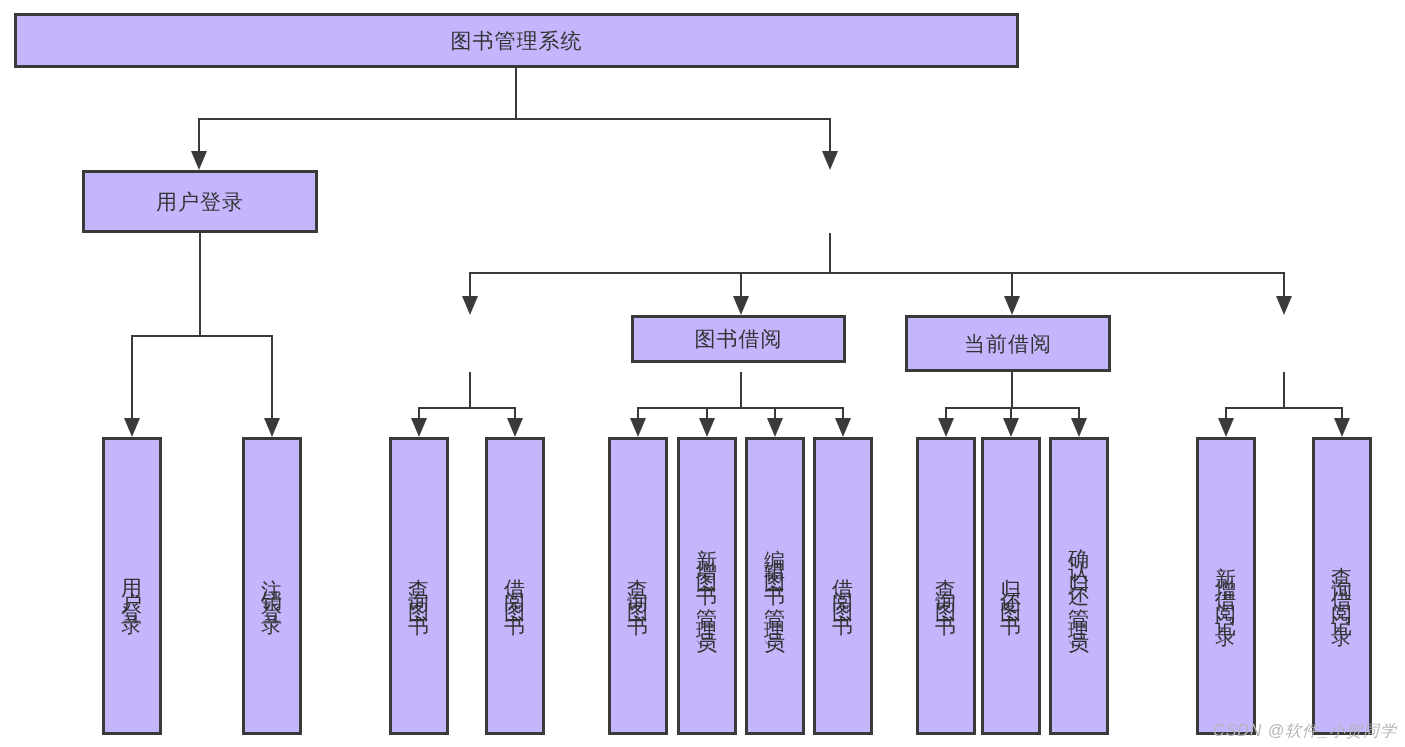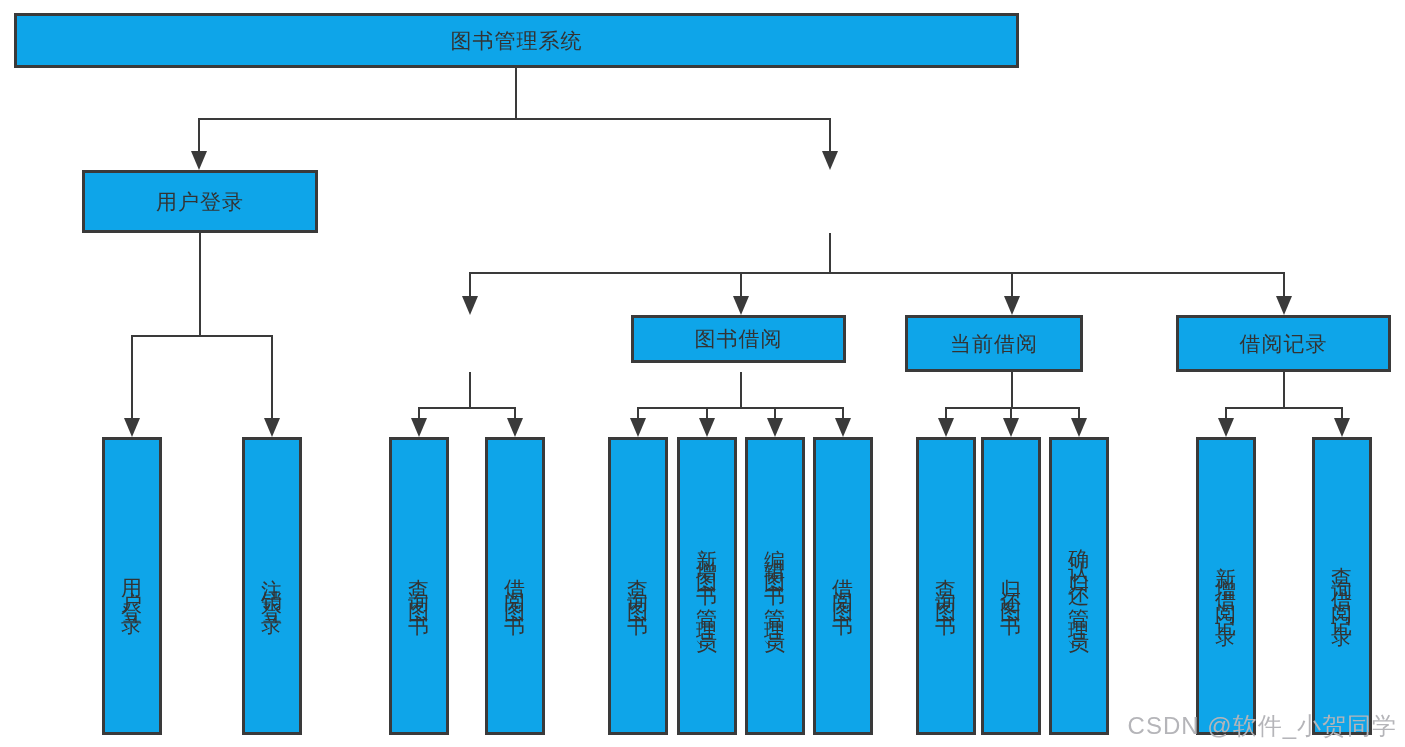--- a/index.html
+++ b/index.html
@@ -10,21 +10,21 @@
   html,body{margin:0;padding:0;background:#ffffff;}
   .canvas{
     position:relative;
     width:1405px;height:747px;
     background:#ffffff;
     font-family:"Liberation Sans", sans-serif;
     overflow:hidden;
   }
   .box{
     position:absolute;
-    background:#0ea5e9;
+    background:#c4b5fd;
     border:3px solid var(--line);
     box-sizing:border-box;
     display:flex;align-items:center;justify-content:center;
     color:var(--text);
     font-size:21px;
     letter-spacing:1px;
   }
   .vbox{
     writing-mode:vertical-rl;
     text-orientation:mixed;
@@ -37,37 +37,37 @@
   .ar{
     position:absolute;width:0;height:0;
     border-left:8px solid transparent;
     border-right:8px solid transparent;
     border-top:19px solid var(--line);
   }
   .watermark{
     position:absolute;
     right:8px;bottom:5px;
     color:var(--watermark);
-    font-size:24px;
+    font-size:16px;
     letter-spacing:1px;
     white-space:nowrap;
+    font-style:italic;
   }
 </style>
 </head>
 <body>
 
 <div class="canvas">
 
   <div class="box" style="left:14px;top:13px;width:1005px;height:55px">图书管理系统</div>
 
   <div class="box" style="left:82px;top:170px;width:236px;height:63px">用户登录</div>
 
   <div class="box" style="left:631px;top:315px;width:215px;height:48px">图书借阅</div>
-  <div class="box" style="left:905px;top:315px;width:178px;height:57px">当前借阅</div>
-  <div class="box" style="left:1176px;top:315px;width:215px;height:57px">借阅记录</div>
+  <div class="box" style="left:905px;top:315px;width:206px;height:57px">当前借阅</div>
 
   <div class="box vbox" style="left:102px;top:437px;width:60px;height:298px">用户登录</div>
   <div class="box vbox" style="left:242px;top:437px;width:60px;height:298px">注销登录</div>
 
   <div class="box vbox" style="left:389px;top:437px;width:60px;height:298px">查询图书</div>
   <div class="box vbox" style="left:485px;top:437px;width:60px;height:298px">借阅图书</div>
 
   <div class="box vbox" style="left:608px;top:437px;width:60px;height:298px">查询图书</div>
   <div class="box vbox" style="left:677px;top:437px;width:60px;height:298px">新增图书（管理员）</div>
   <div class="box vbox" style="left:745px;top:437px;width:60px;height:298px">编辑图书（管理员）</div>

